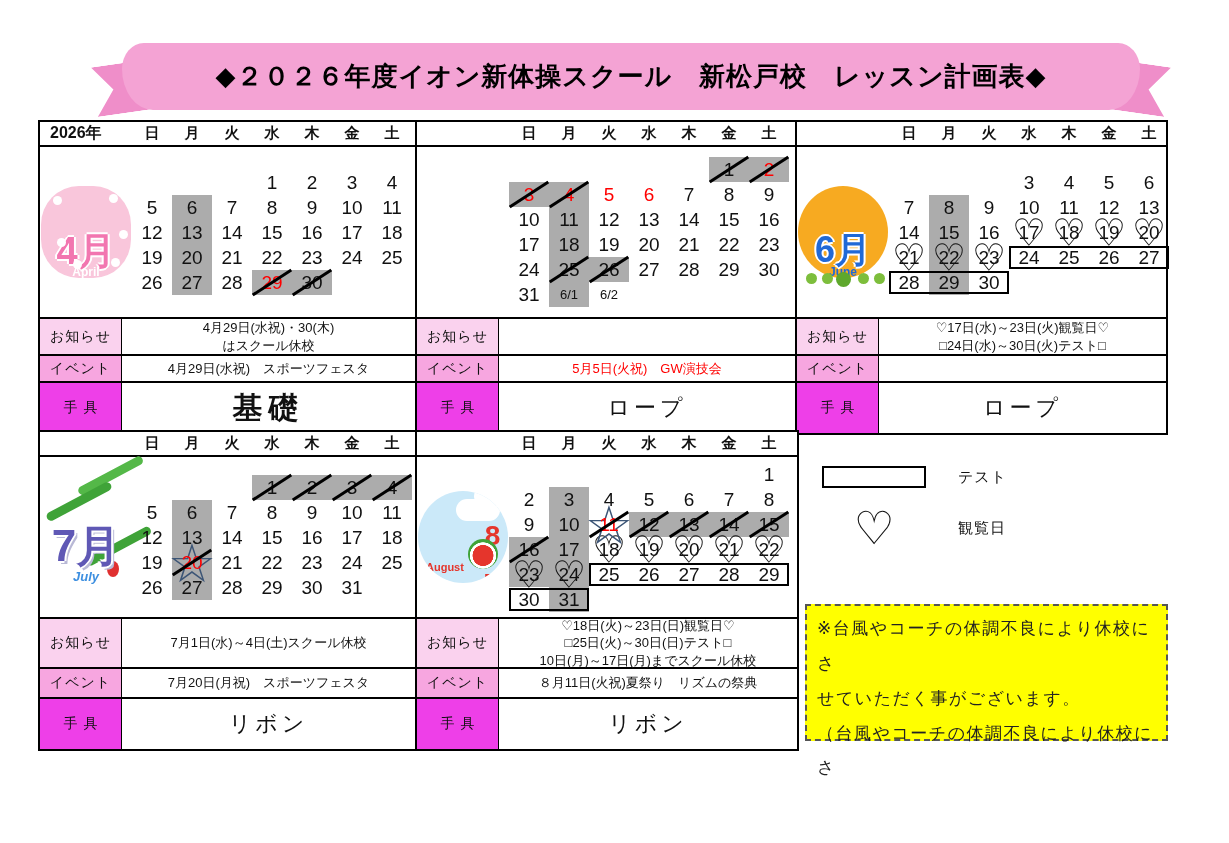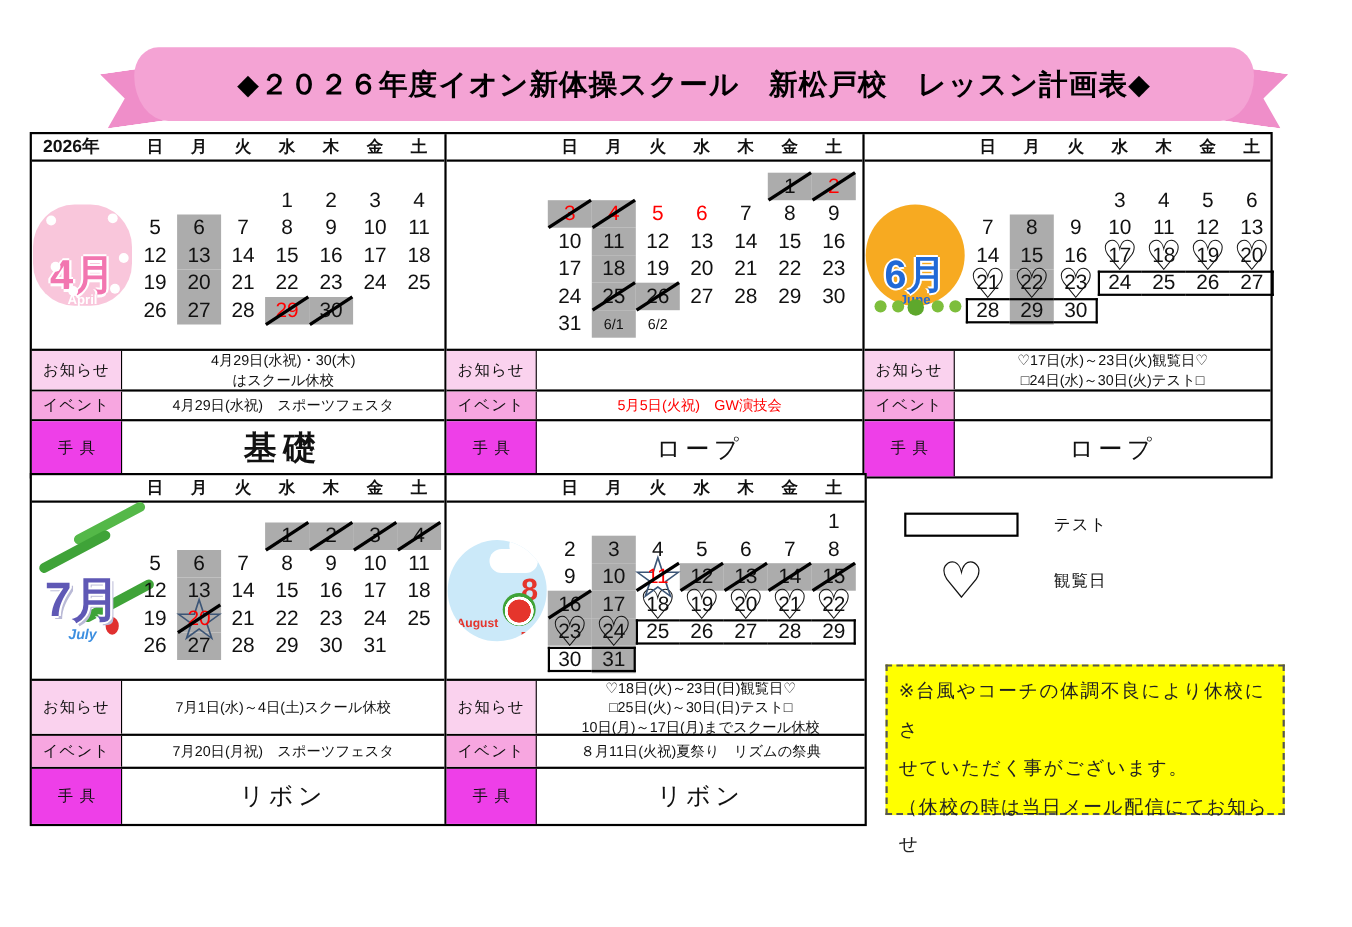--- a/index.html
+++ b/index.html
@@ -10,21 +10,21 @@
   .banner{position:absolute;left:100px;top:40px;width:1062px;height:80px;}
   .ribbon-end{position:absolute;top:22px;width:74px;height:50px;background:#ef8ec9;}
   .ribbon-end.left{left:-6px;transform:rotate(-8deg);clip-path:polygon(0 0,100% 0,100% 100%,0 100%,26% 50%);}
   .ribbon-end.right{right:-6px;transform:rotate(8deg);clip-path:polygon(0 0,100% 0,74% 50%,100% 100%,0 100%);}
   .ribbon-bar{position:absolute;left:22px;right:22px;top:3px;bottom:10px;background:#f4a3d4;
               border-radius:34px 34px 48px 48px/40px 40px 64px 64px;
               display:flex;align-items:center;justify-content:center;}
   .page-title{font-size:26px;font-weight:bold;color:#000;letter-spacing:1px;}
 
   
-  .band{position:absolute;left:27px;display:grid;border:2px solid #000;background:#fff;}
+  .band{position:absolute;left:38px;display:grid;border:2px solid #000;background:#fff;}
   .band1{top:120px;grid-template-columns:377px 380px 369px;}
   .band2{top:430px;grid-template-columns:377px 380px;}
   .month-col{border-right:2px solid #000;}
   .band1 .month-col:nth-child(3),.band2 .month-col:nth-child(2){border-right:none;}
 
   .hdr-row{height:23px;border-bottom:2px solid #000;display:flex;align-items:center;}
   .year-cell{width:92px;min-width:92px;font-size:16px;font-weight:bold;padding-left:10px;box-sizing:border-box;}
   .dow{width:40px;text-align:center;font-weight:bold;font-size:15px;}
 
   .cal-area{position:relative;border-bottom:2px solid #000;}
@@ -510,16 +510,16 @@
     </div>
     <div class="legend-item heart-row">
       <span class="legend-heart">♡</span>
       <span class="legend-label">観覧日</span>
     </div>
   </div>
 
   <div class="footnote">
     <div>※台風やコーチの体調不良により休校にさ</div>
     <div>せていただく事がございます。</div>
-    <div>（休校の時は当日メール配信にてお知らせ</div>
+    <div>（台風やコーチの体調不良により休校にさ</div>
   </div>
 
 </div>
 
 </body></html>

